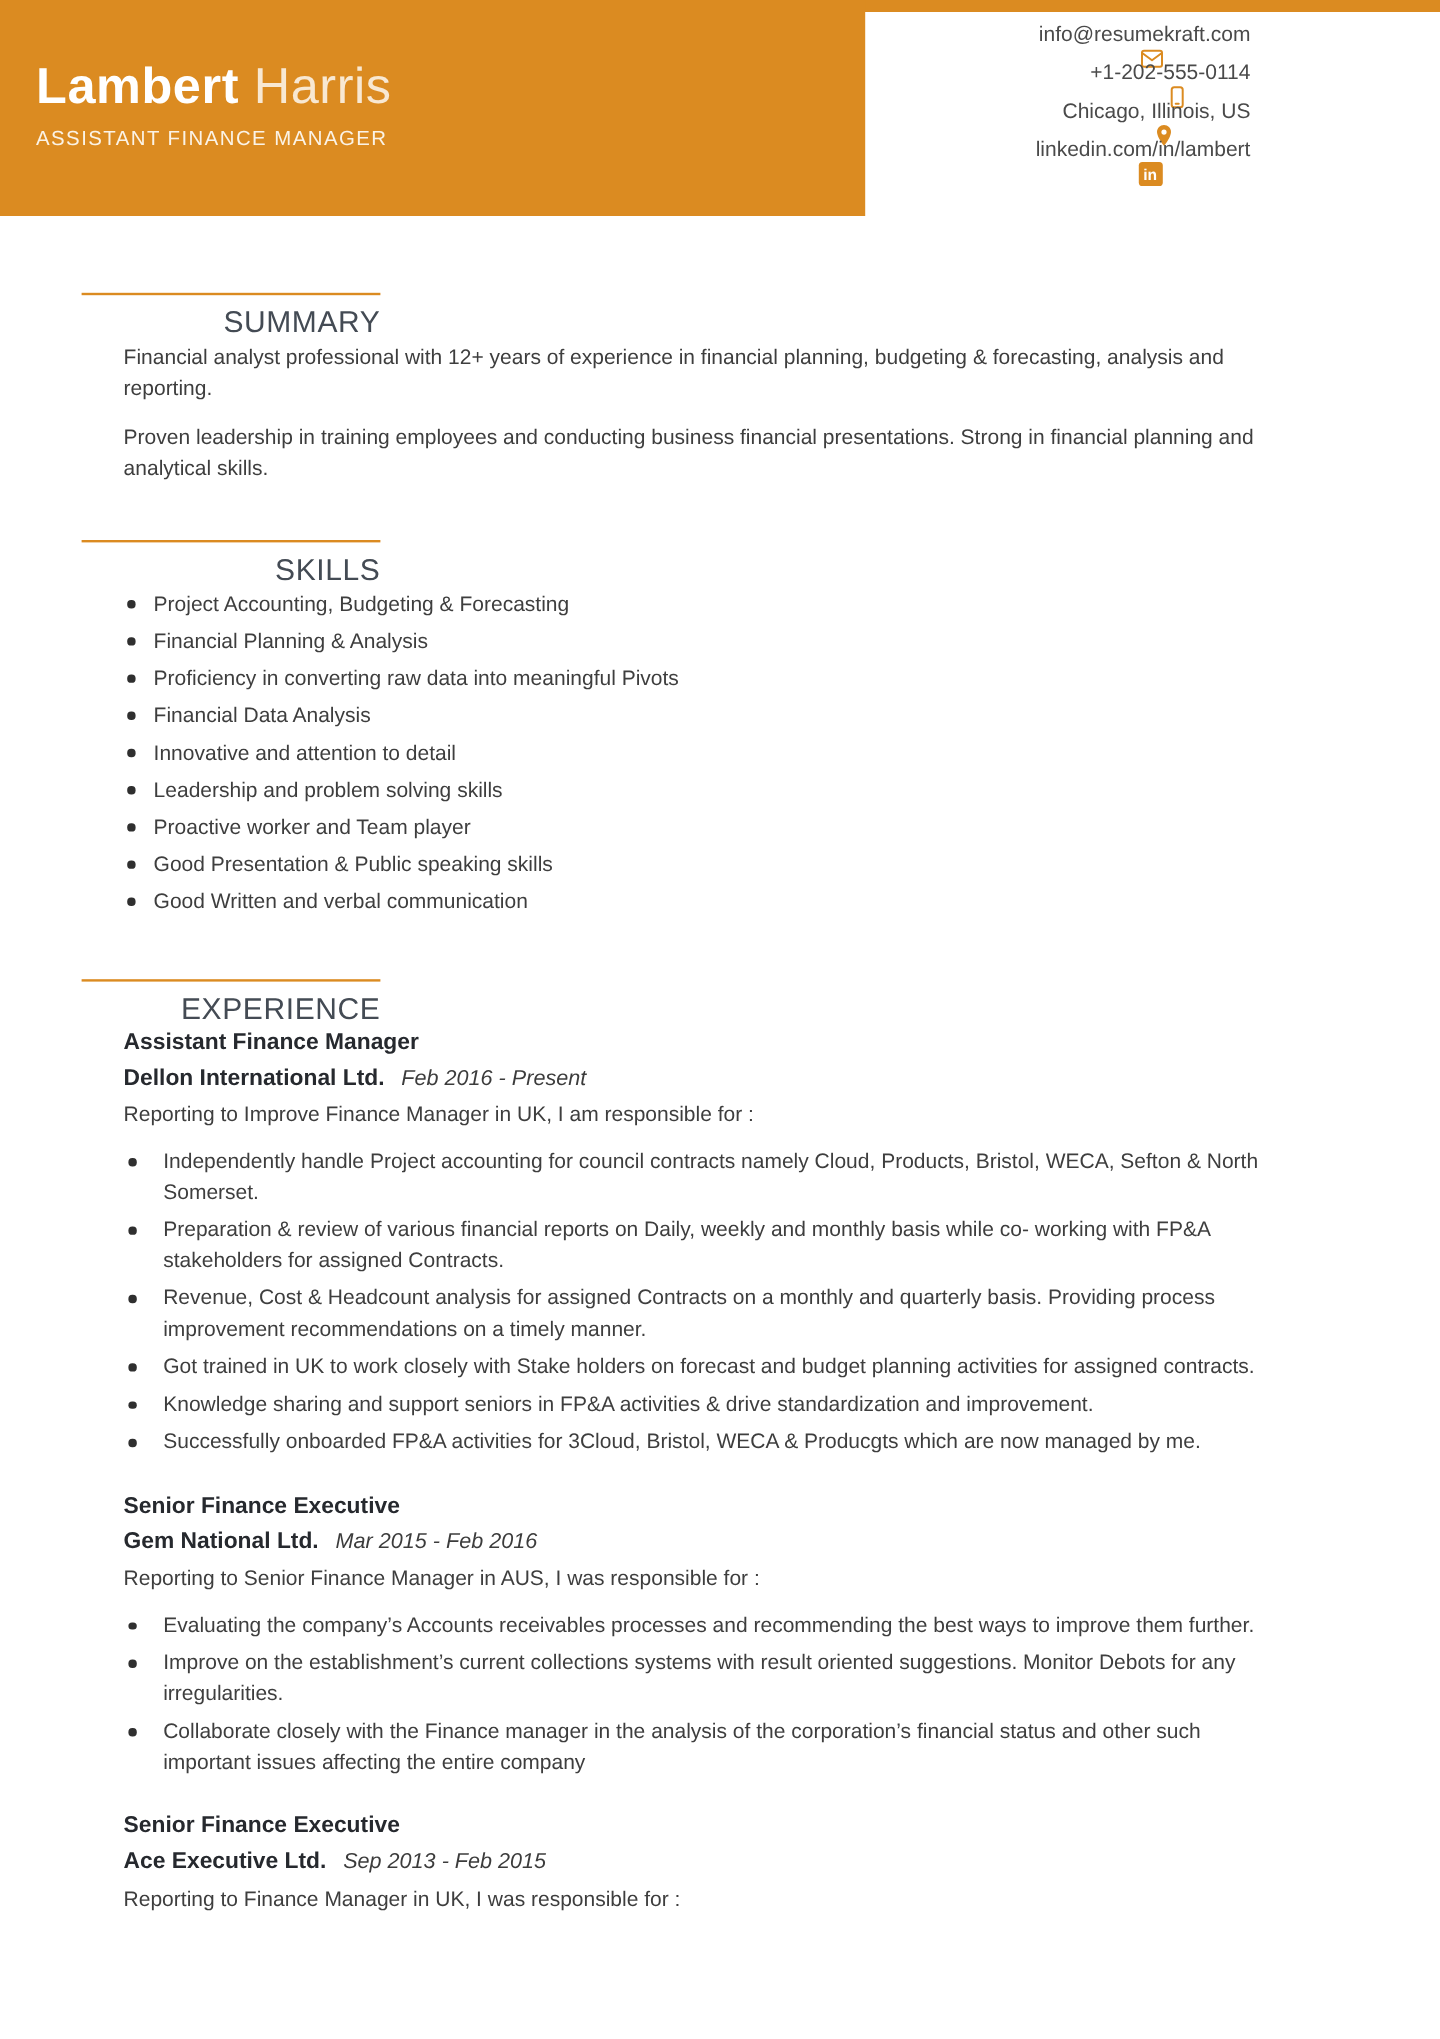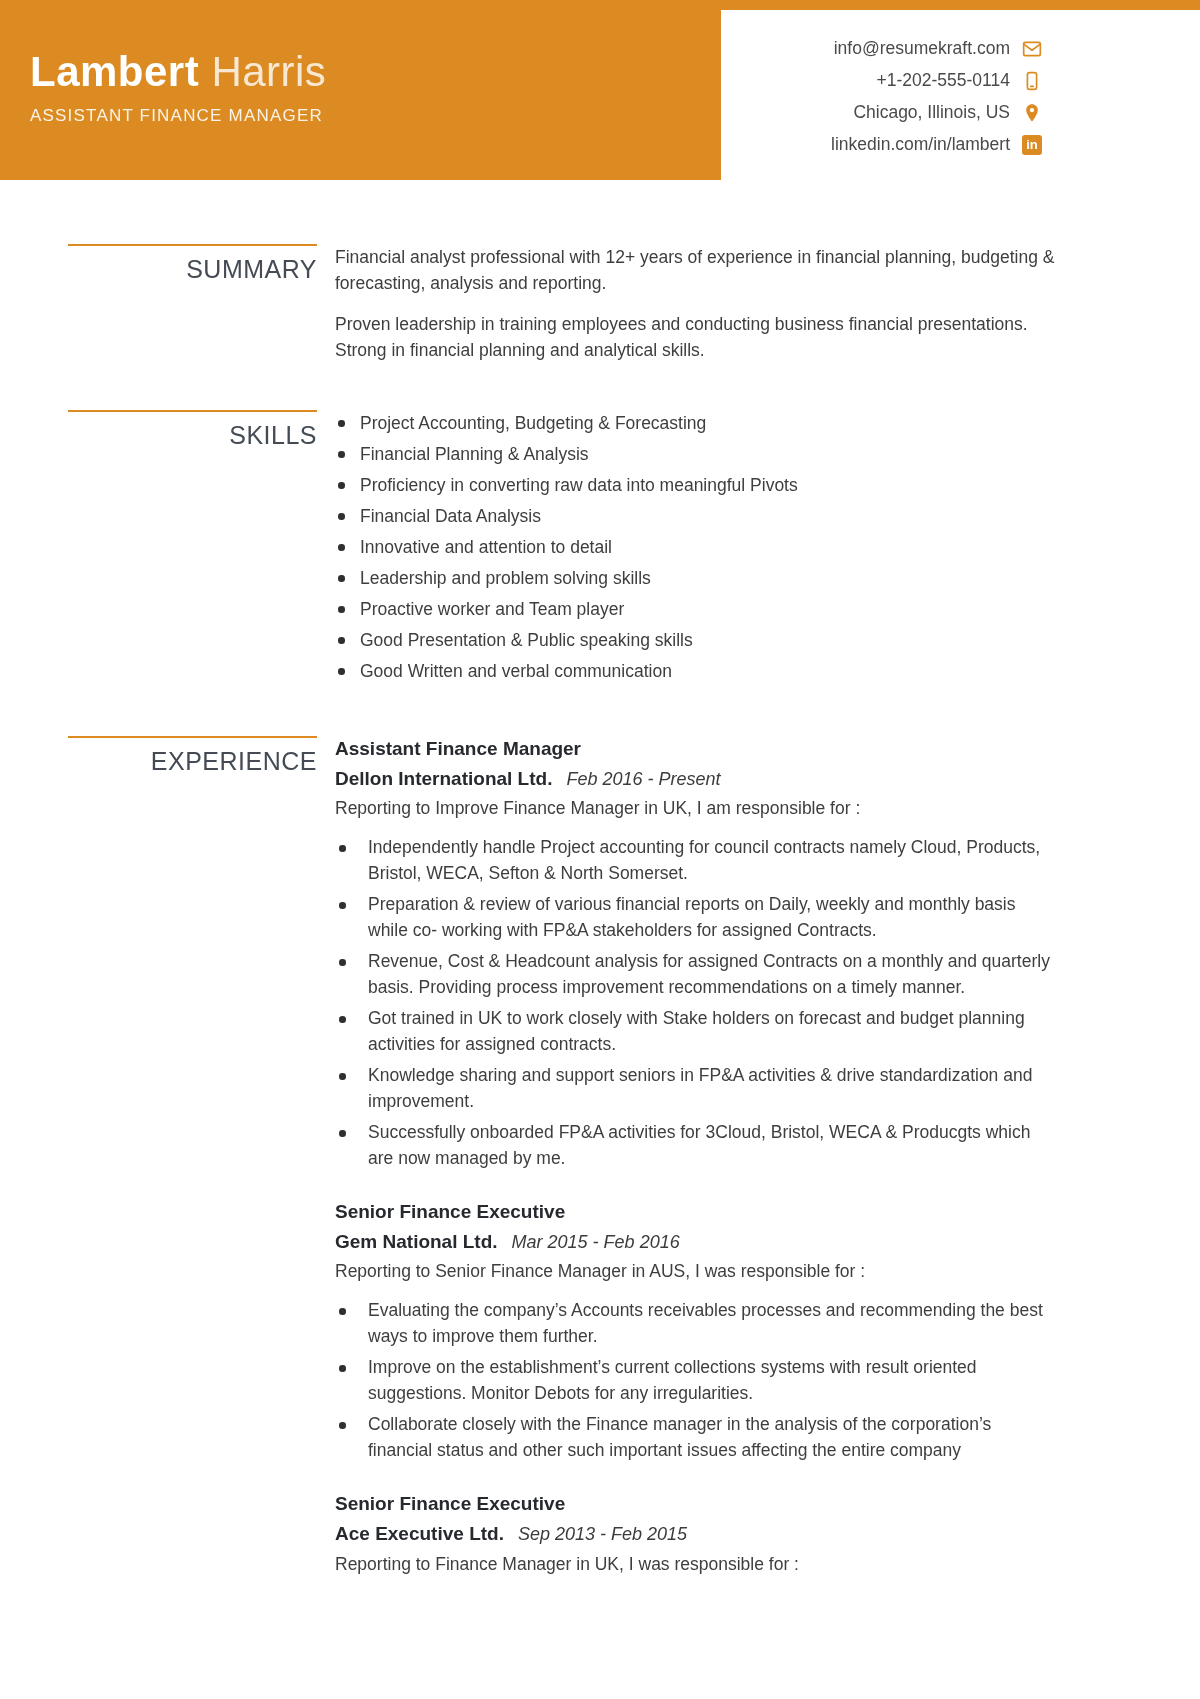--- a/index.html
+++ b/index.html
@@ -15,38 +15,38 @@
 
   
   .header{position:relative;height:180px;}
   .accent-strip{position:absolute;top:0;left:0;right:0;height:10px;background:var(--accent);}
   .accent-block{position:absolute;top:0;left:0;width:721px;height:180px;background:var(--accent);padding:48px 0 0 30px;}
   .person-name{margin:0;font-size:42px;line-height:1.15;color:#fff;font-weight:700;letter-spacing:0.5px;}
   .person-name .last{font-weight:300;color:rgba(255,255,255,0.8);}
   .person-title{margin-top:10px;font-size:17px;letter-spacing:1.2px;color:#FBF3E6;font-weight:400;}
 
   .contacts{position:absolute;top:38px;right:158px;display:flex;flex-direction:column;align-items:flex-end;gap:11px;}
-  .contact-row{display:flex;align-items:center;justify-content:flex-end;height:21px;}
+  .contact-row{display:flex;align-items:center;justify-content:flex-end;height:21px;flex-direction:column;}
   .contact-text{font-size:17.5px;color:#4A4A4A;}
   .contact-icon{display:none;width:20px;height:20px;color:var(--accent);margin-left:12px;flex-shrink:0;}
   .contact-icon svg{width:20px;height:20px;display:block;}
   .contact-row[data-icon="email-icon"] .icon-email{display:block;}
   .contact-row[data-icon="phone-icon"] .icon-phone{display:block;}
   .contact-row[data-icon="location-icon"] .icon-location{display:block;}
   .contact-row[data-icon="linkedin-icon"] .icon-linkedin{display:flex;background:var(--accent);color:#fff;border-radius:3px;
       align-items:center;justify-content:center;font-weight:700;font-size:13px;}
   .icon-linkedin::after{content:"in";line-height:1;}
 
   
   .main{padding:64px 145px 40px 68px;}
-  .section{display:flex;align-items:flex-start;margin-bottom:47px;}
+  .section{display:flex;align-items:flex-start;margin-bottom:47px;flex-direction:column;}
   .side{width:249px;flex-shrink:0;text-align:right;}
   .rule{height:2px;background:var(--accent);width:100%;}
   .section-label{margin:9px 0 0 0;font-size:25px;font-weight:400;color:var(--heading);letter-spacing:0.5px;}
-  .content{flex:1;margin-left:18px;min-width:0;}
+  .content{flex:1;margin-left:35px;min-width:0;}
 
   .para{margin:0 0 15px 0;font-size:17.5px;line-height:26px;color:var(--text);}
   .para:last-child{margin-bottom:0;}
 
   ul.bullets{list-style:none;margin:0;padding:0;}
   ul.bullets li{position:relative;font-size:17.5px;line-height:26px;color:var(--text);}
   ul.bullets li::before{content:"";position:absolute;width:6.5px;height:6.5px;border-radius:50%;background:#2F2F2F;top:10px;}
   ul.skills-list li{padding-left:25px;margin-bottom:5px;}
   ul.skills-list li::before{left:3px;}
 

